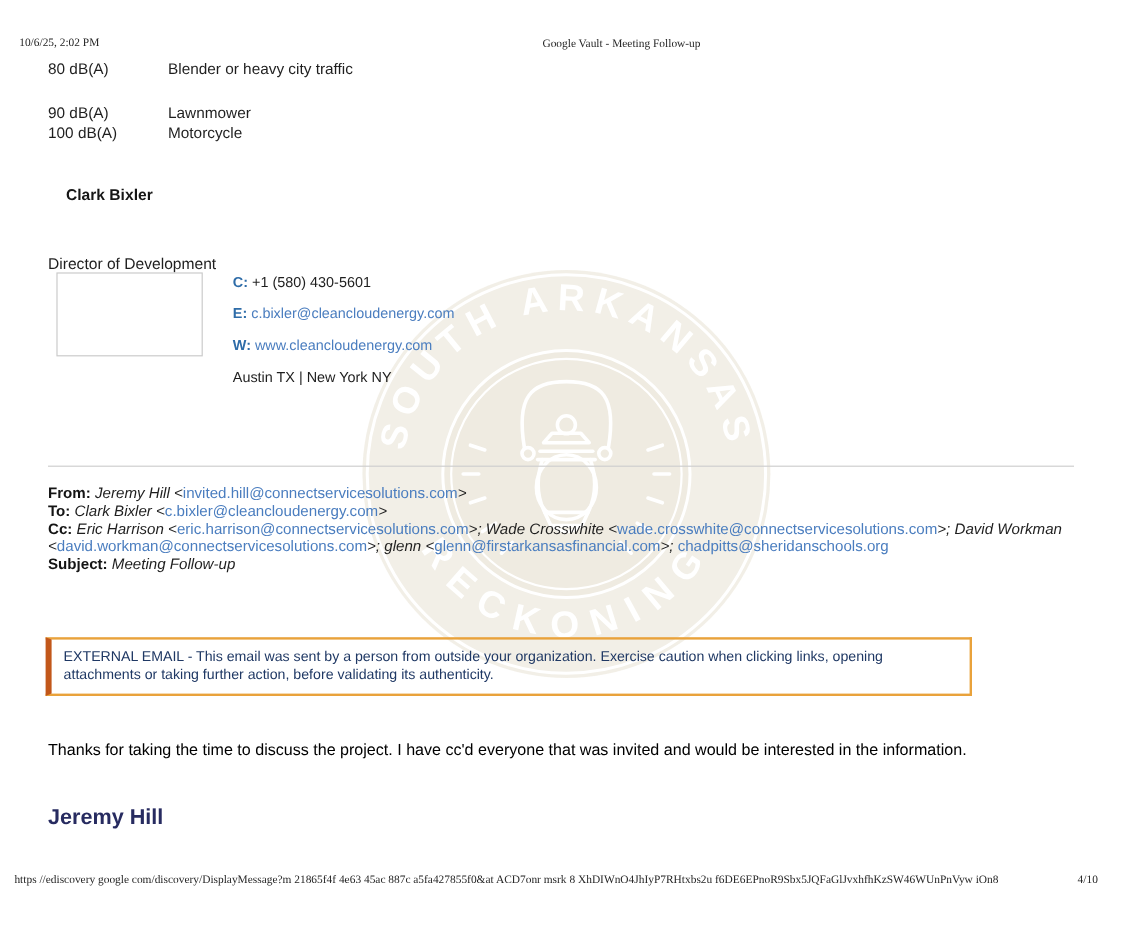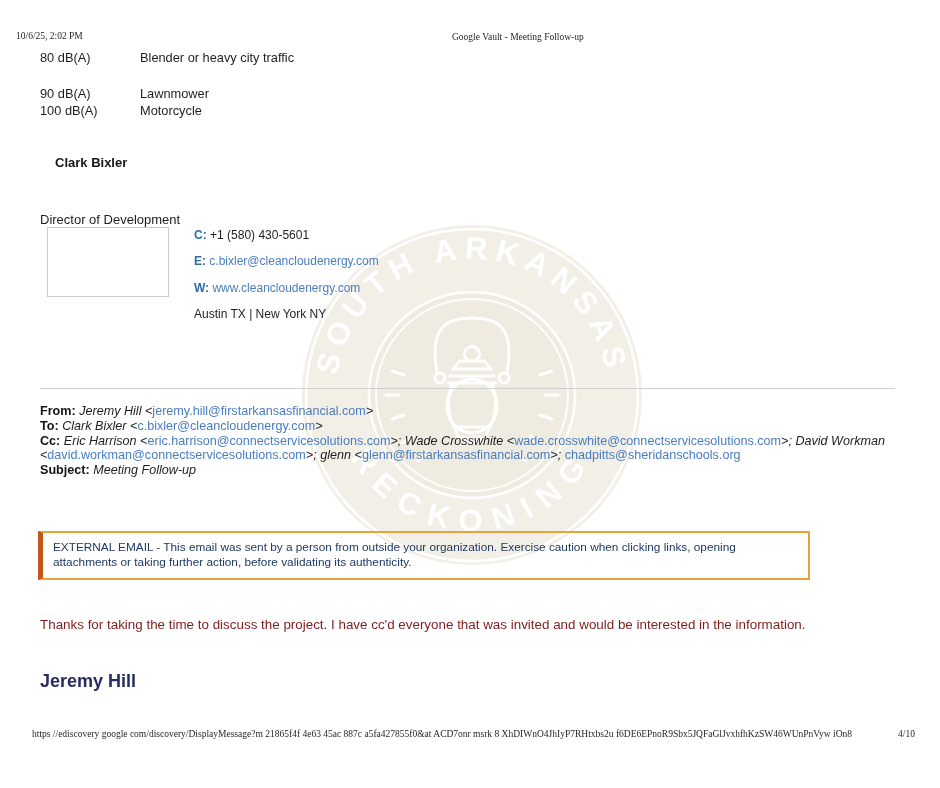--- a/index.html
+++ b/index.html
@@ -27,21 +27,21 @@
 
   
   .headers { left:40px; top:404px; width:858px; font-size:12.6px; line-height:14.8px; }
   .hlabel { font-weight:bold; color:#141414; }
   .seg-plain { color:#1e1e1e;font-style:italic; }
   .seg-link { color:var(--link-blue); }
 
   
   .warning { left:38px; top:531px; width:772px; border:2px solid var(--warn-border); border-left:5px solid var(--warn-bar); padding:7px 12px 8px 10px; font-size:11.8px; line-height:15px; color:var(--navy); background:transparent; }
 
-  .body-msg { left:40px; top:617px; width:862px; font-size:13.4px; color:#7f1d1d; }
+  .body-msg { left:40px; top:617px; width:862px; font-size:13.4px; color:#000000; }
   .sender-sig { left:40px; top:671px; font-size:18px; font-weight:bold; color:var(--sig-navy); }
 
   
   .watermark { left:288px; top:211px; width:368px; height:368px; pointer-events:none; }
   .wm-arc-text { font-family:"Liberation Sans", sans-serif; font-weight:bold; fill:#ffffff; }
 </style>
 </head>
 <body>
 
 <svg class="abs watermark" viewBox="0 0 368 368" xmlns="http://www.w3.org/2000/svg">
@@ -111,25 +111,25 @@
 </div>
 <div class="abs contact-line" style="top:281px;">
   <span class="clabel">W:</span>
   <span class="link">www.cleancloudenergy.com</span>
 </div>
 <div class="abs contact-line" style="top:307px;">Austin TX  | New York NY</div>
 
 <div class="abs rule"></div>
 
 <div class="abs headers" id="email-headers">
-    <div><span class="hlabel">From:</span><span class="seg-plain"> Jeremy Hill &lt;</span><span class="seg-link">jeremy.hill@firstarkansasfinancial.com</span><span class="seg-plain">&gt;</span></div>
+    <div><span class="hlabel">From:</span><span class="seg-plain"> Jeremy Hill &lt;</span><span class="seg-link">invited.hill@connectservicesolutions.com</span><span class="seg-plain">&gt;</span></div>
     <div><span class="hlabel">To:</span><span class="seg-plain"> Clark Bixler &lt;</span><span class="seg-link">c.bixler@cleancloudenergy.com</span><span class="seg-plain">&gt;</span></div>
     <div><span class="hlabel">Cc:</span><span class="seg-plain"> Eric Harrison &lt;</span><span class="seg-link">eric.harrison@connectservicesolutions.com</span><span class="seg-plain">&gt;; Wade Crosswhite &lt;</span><span class="seg-link">wade.crosswhite@connectservicesolutions.com</span><span class="seg-plain">&gt;; David Workman &lt;</span><span class="seg-link">david.workman@connectservicesolutions.com</span><span class="seg-plain">&gt;; glenn &lt;</span><span class="seg-link">glenn@firstarkansasfinancial.com</span><span class="seg-plain">&gt;; </span><span class="seg-link">chadpitts@sheridanschools.org</span></div>
     <div><span class="hlabel">Subject:</span><span class="seg-plain"> Meeting Follow-up</span></div>
   </div>
 
 <div class="abs warning">EXTERNAL EMAIL - This email was sent by a person from outside your organization. Exercise caution when clicking links, opening attachments or taking further action, before validating its authenticity.</div>
 
 <div class="abs body-msg">Thanks for taking the time to discuss the project. I have cc'd everyone that was invited and would be interested in the information.</div>
 <div class="abs sender-sig">Jeremy Hill</div>
 
-<div class="abs printmeta" style="left:32px; top:729px; max-width:860px;">https //ediscovery google com/discovery/DisplayMessage?m 21865f4f 4e63 45ac 887c a5fa427855f0&amp;at ACD7onr msrk 8 XhDIWnO4JhIyP7RHtxbs2u f6DE6EPnoR9Sbx5JQFaGlJvxhfhKzSW46WUnPnVyw iOn8</div>
+<div class="abs printmeta" style="left:12px; top:729px; max-width:860px;">https //ediscovery google com/discovery/DisplayMessage?m 21865f4f 4e63 45ac 887c a5fa427855f0&amp;at ACD7onr msrk 8 XhDIWnO4JhIyP7RHtxbs2u f6DE6EPnoR9Sbx5JQFaGlJvxhfhKzSW46WUnPnVyw iOn8</div>
 <div class="abs printmeta" style="left:898px; top:729px;">4/10</div>
 
 </body></html>

